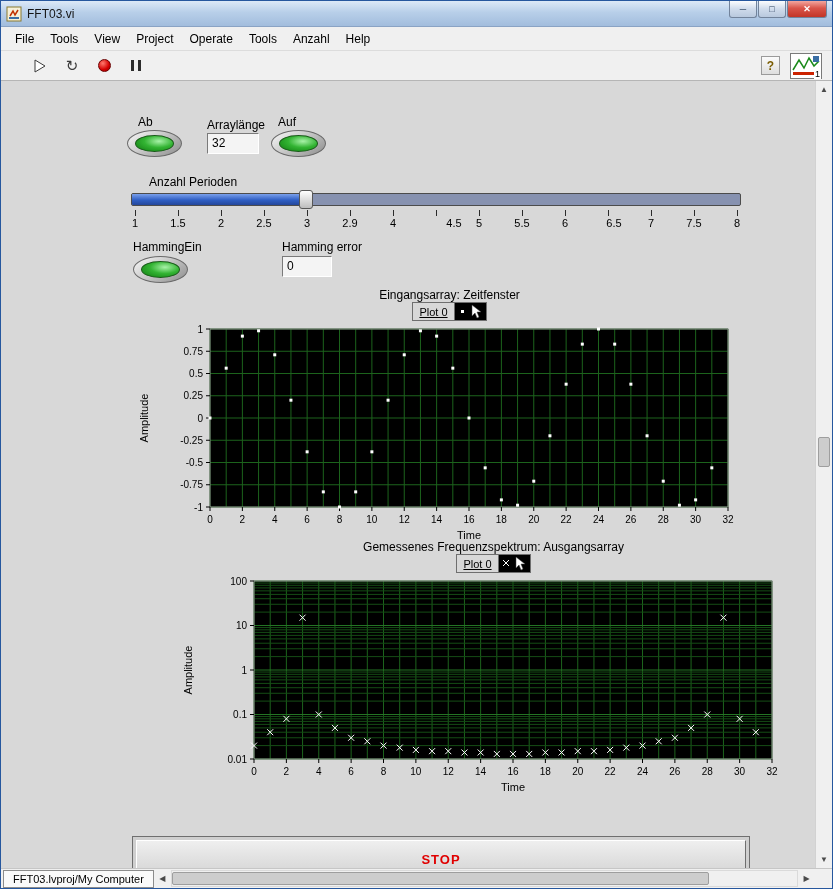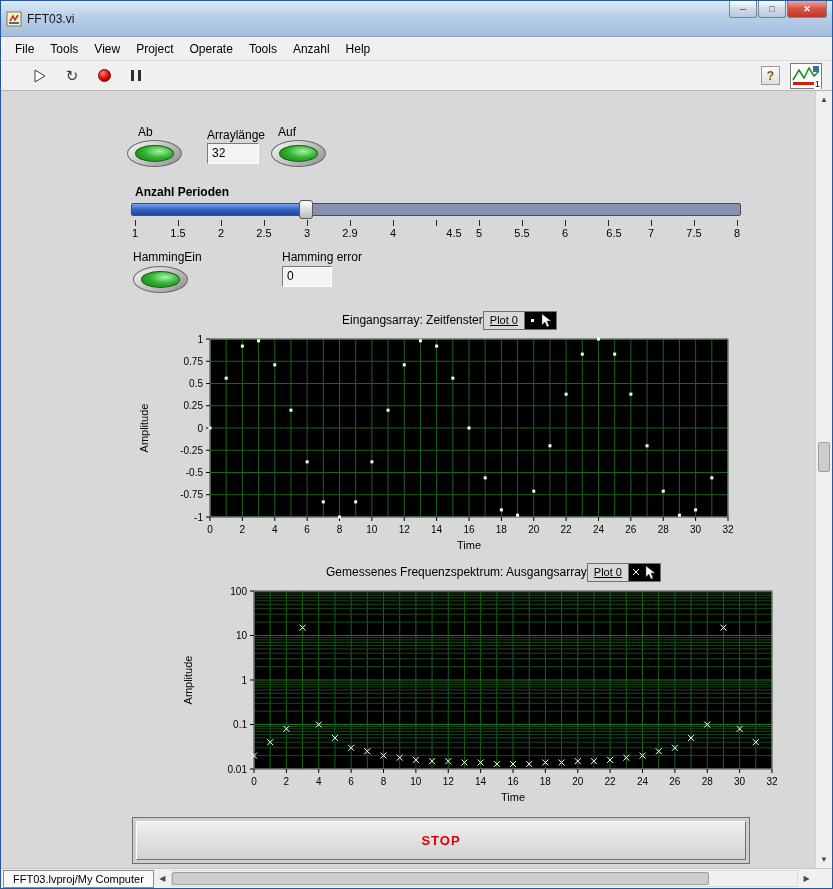--- a/index.html
+++ b/index.html
@@ -1,20 +1,20 @@
 <!DOCTYPE html>
 <html><head>
 <meta charset="utf-8">
 <style>
   * { box-sizing: border-box; }
   body { margin:0; background:#ffffff; font-family:"Liberation Sans", sans-serif; }
   .window { width:833px; height:889px; border:1px solid #26579e; box-shadow: inset 0 0 0 1px #7d9cc4; display:flex; flex-direction:column; background:#f0f0f0; }
 
   
-  .titlebar { height:36px; background:linear-gradient(#dce9f7,#b8cfe9 45%,#a2bddd); display:flex; align-items:center; padding:0 5px; gap:5px; border-bottom:1px solid #8aa3c4; }
+  .titlebar { height:26px; background:linear-gradient(#dce9f7,#b8cfe9 45%,#a2bddd); display:flex; align-items:center; padding:0 5px; gap:5px; border-bottom:1px solid #8aa3c4; }
   .win-icon { width:16px; height:16px; display:inline-flex; }
   .title-text { font-size:12px; color:#151515; }
   .win-btns { margin-left:auto; display:flex; gap:1px; align-self:flex-start; }
   .win-btn { width:28px; height:17px; display:flex; align-items:center; justify-content:center; font-size:9px; color:#243a56; background:linear-gradient(#fcfdfe,#cfdbeb 50%,#b9c9de); border:1px solid #72839b; border-top:none; border-radius:0 0 3px 3px; cursor:default; }
   .win-btn.close { width:40px; background:linear-gradient(#f3a79f,#d9554a 45%,#c23527); color:#fff; font-weight:bold; }
 
   
   .menubar { height:24px; background:#f0f0f0; border-bottom:1px solid #dcdcdc; display:flex; align-items:center; padding-left:6px; }
   .menu-item { font-size:12px; color:#000; padding:3px 8px; }
 
@@ -41,28 +41,28 @@
   .num-box { position:absolute; background:#f4f4f4; border:1px solid; border-color:#7a7a7a #ffffff #ffffff #7a7a7a; font-size:12px; color:#000; padding:2px 4px; }
 
   .slider-track { position:absolute; height:13px; background:#8792b0; border:1px solid #4c4c4c; border-radius:2px; }
   .slider-fill { position:absolute; left:0; top:0; bottom:0; background:linear-gradient(#7aa0ec,#2f5fc4 55%,#24479a); border-radius:1px 0 0 1px; }
   .slider-thumb { position:absolute; top:-4px; width:14px; height:19px; background:linear-gradient(#ffffff,#d7d7d7 60%,#bdbdbd); border:1px solid #565656; border-radius:3px; }
   .slider-ruler { position:absolute; height:26px; }
   .ruler-tick { position:absolute; top:0; width:1px; height:6px; background:#2b2b2b; }
   .ruler-label { position:absolute; top:7px; transform:translateX(-50%); font-size:11px; color:#000; }
 
   .graph { position:absolute; width:624px; }
-  .graph-header { height:22px; display:flex; align-items:center; justify-content:center; padding-left:7px; }
+  .graph-header { height:22px; display:flex; align-items:center; justify-content:flex-end; padding-left:7px;flex-direction:column; }
   .graph-title { font-size:12px; color:#000; }
   .legend { display:flex; align-items:stretch; height:19px; border:1px solid #6f6f6f; background:#d8d8d8; }
   .legend-label { font-size:11px; color:#000; display:flex; align-items:center; padding:0 6px;text-decoration:underline; }
   .legend-chip { width:32px; background:#000; border-left:1px solid #6f6f6f; display:flex; }
   .chart-svg { display:block; width:624px; height:226px; }
 
-  .stop-outer { position:absolute; border:1px solid #6f6f6f; background:#cfcfcf; padding:3px; }
+  .stop-outer { position:absolute; border:1px solid #6f6f6f; background:#cfcfcf; padding:3px;margin-top:29px; }
   .stop-btn { width:100%; height:100%; background:linear-gradient(#efefef,#d2d2d2); border:1px solid; border-color:#ffffff #6f6f6f #6f6f6f #ffffff; color:#e00000; font-size:13px; font-weight:600; letter-spacing:1px; display:flex; align-items:center; justify-content:center; }
 
   
   .vscroll { width:17px; background:#f0f0f0; border-left:1px solid #d2d2d2; display:flex; flex-direction:column; }
   .scroll-btn { height:17px; display:flex; align-items:center; justify-content:center; font-size:8px; color:#4a4a4a; background:#f0f0f0; }
   .vtrack { flex:1; position:relative; }
   .vthumb { position:absolute; left:2px; right:2px; top:45%; height:30px; background:#cdcdcd; border:1px solid #9e9e9e; border-radius:2px; }
 
   .bottomrow { height:20px; background:#f0f0f0; border-top:1px solid #c6c6c6; display:flex; align-items:stretch; }
   .proj-tab { font-size:11px; color:#000; background:#fafafa; border:1px solid #8c8c8c; margin:1px 0 0 2px; padding:0 9px; display:flex; align-items:center; white-space:nowrap; }
@@ -149,21 +149,21 @@
         </div>
 
       <span class="lv-label" style="left:206px; top:37px;">Arraylänge</span>
       <div class="num-box" style="left:206px; top:52px; width:52px; height:21px;">32</div>
 
       <span class="lv-label" style="left:277px; top:34px;">Auf</span>
       <div class="oval-btn" style="left:270px; top:49px;">
           <span class="led"></span>
         </div>
 
-      <span class="lv-label" style="left:134px; top:94px;font-weight:bold;">Anzahl Perioden</span>
+      <span class="lv-label" style="left:148px; top:94px;">Anzahl Perioden</span>
       <div class="slider-track" style="left:130px; top:112px; width:610px;">
         <div class="slider-fill" style="width: 28.5714%;"></div>
         <div class="slider-thumb" style="left: calc(28.5714% - 7px);"></div>
       </div>
       <div class="slider-ruler" style="left:130px; top:129px; width:610px;">
           <span class="ruler-tick" style="left: 4px;"></span>
           <span class="ruler-label" style="left: 4px;">1</span>
           <span class="ruler-tick" style="left: 47px;"></span>
           <span class="ruler-label" style="left: 47px;">1.5</span>
           <span class="ruler-tick" style="left: 90px;"></span>

